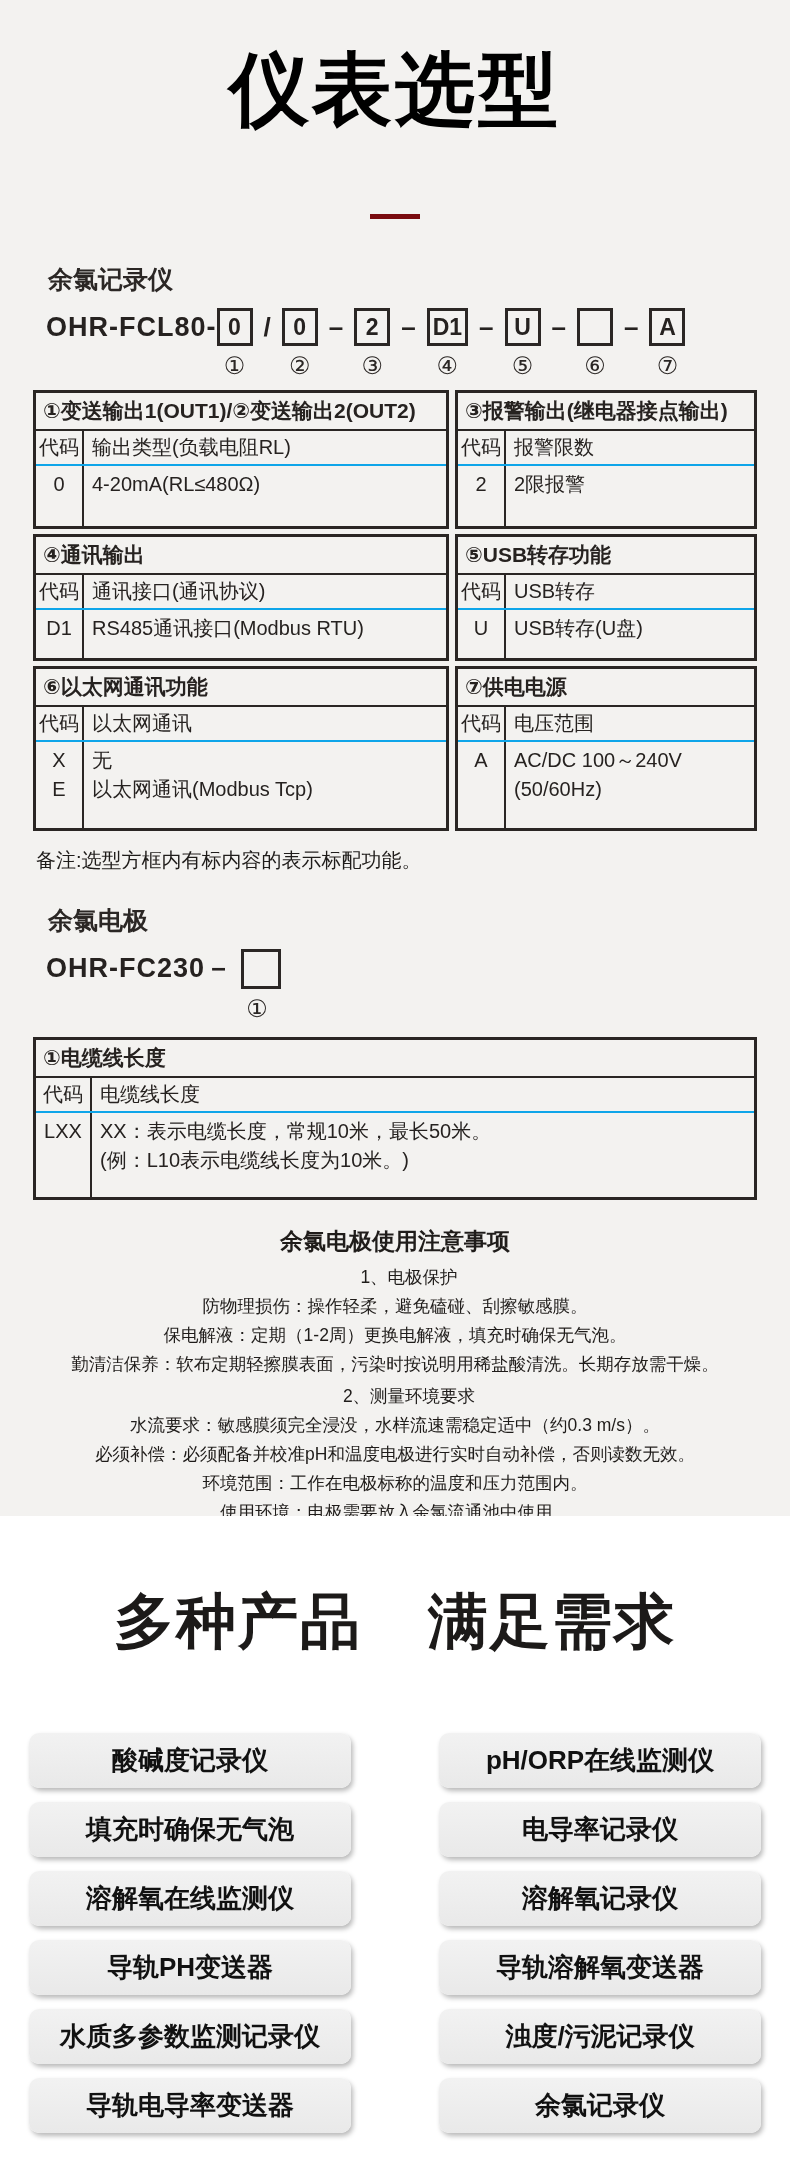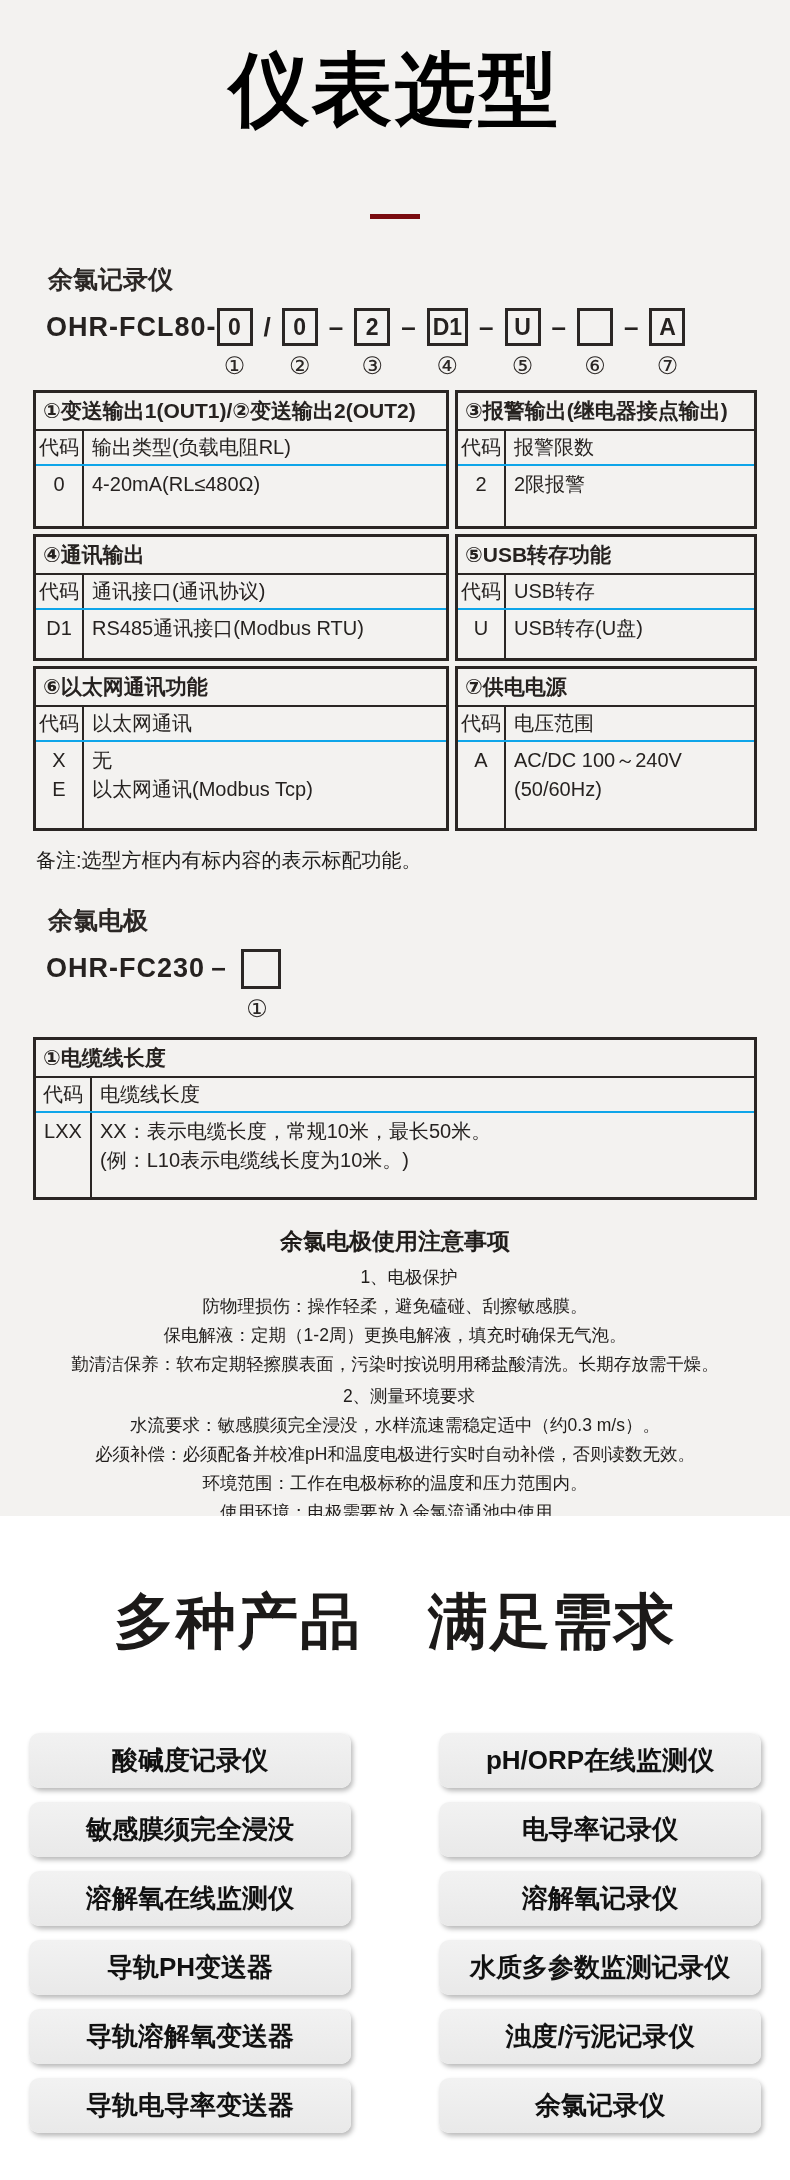--- a/index.html
+++ b/index.html
@@ -238,24 +238,24 @@
 
 <div class="bottom">
   <div class="big-heading">
     <span>多种产品</span>
     <span>满足需求</span>
   </div>
 
   <div class="btn-grid">
     <div class="pbtn">酸碱度记录仪</div>
     <div class="pbtn">pH/ORP在线监测仪</div>
-    <div class="pbtn">敏感膜须完全浸没</div>
+    <div class="pbtn">填充时确保无气泡</div>
     <div class="pbtn">电导率记录仪</div>
     <div class="pbtn">溶解氧在线监测仪</div>
     <div class="pbtn">溶解氧记录仪</div>
     <div class="pbtn">导轨PH变送器</div>
+    <div class="pbtn">导轨溶解氧变送器</div>
     <div class="pbtn">水质多参数监测记录仪</div>
-    <div class="pbtn">导轨溶解氧变送器</div>
     <div class="pbtn">浊度/污泥记录仪</div>
     <div class="pbtn">导轨电导率变送器</div>
     <div class="pbtn">余氯记录仪</div>
   </div>
 </div>
 
 </body></html>

